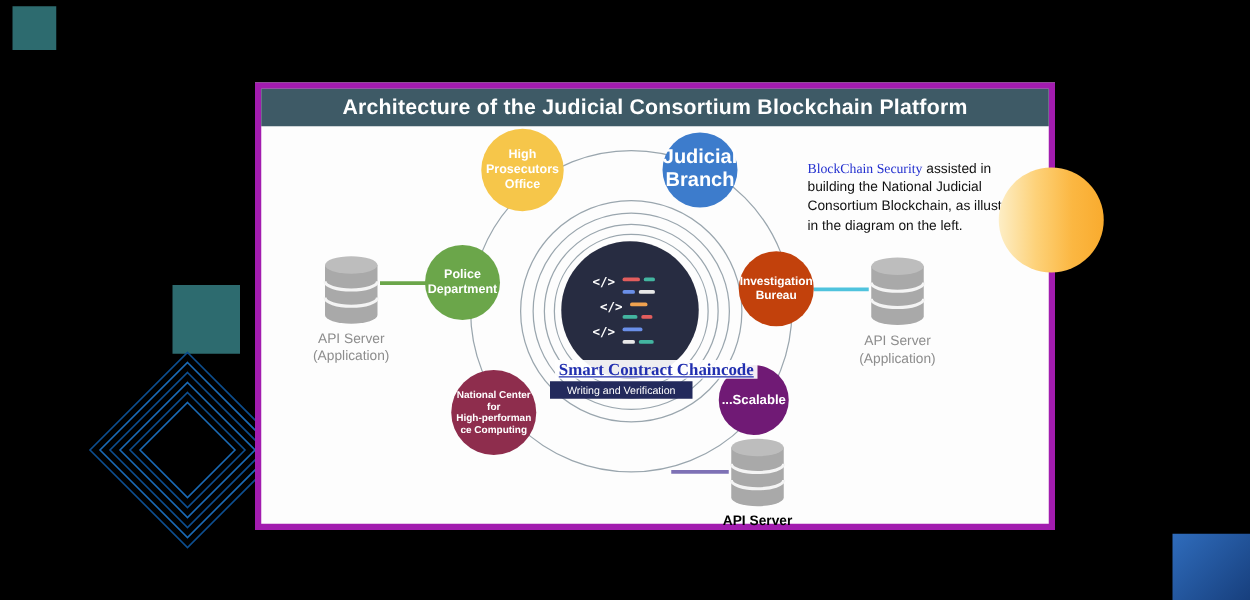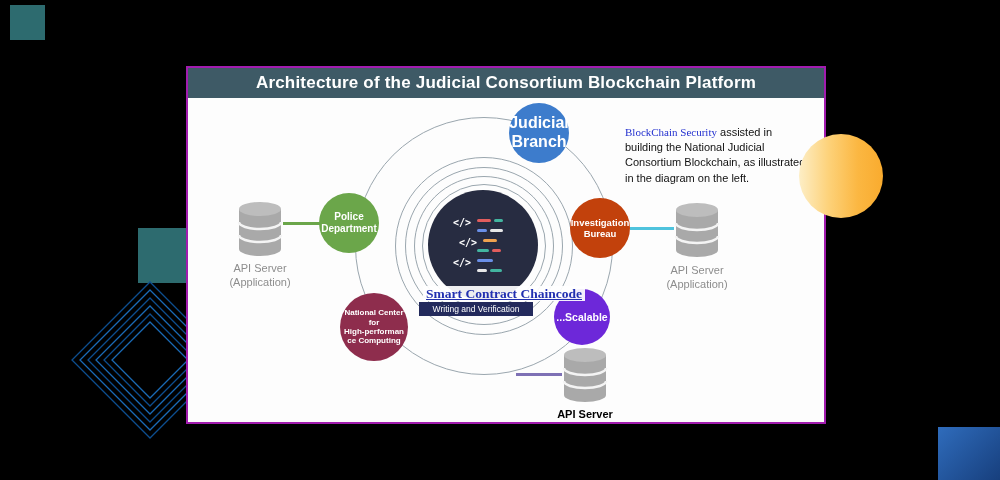--- a/index.html
+++ b/index.html
@@ -10,22 +10,22 @@
   .decor{position:absolute;}
   .sq-tl{left:10px;top:5px;width:35px;height:35px;z-index:0;}
   .sq-left{left:138px;top:228px;width:54px;height:55px;z-index:0;}
   .diamond{left:68px;top:278px;width:164px;height:164px;z-index:0;}
   .orange-circle{left:799px;top:134px;width:84px;height:84px;border-radius:50%;z-index:2;
                  background:linear-gradient(90deg,#fdeec6 0%,#fdd27a 35%,#fbb742 70%,#f9ab2e 100%);}
   .sq-br{left:938px;top:427px;width:62px;height:53px;z-index:0;
          background:linear-gradient(135deg,#2f6cbc 0%,#173f7d 100%);}
 
   
-  .card{position:absolute;left:186px;top:66px;width:640px;height:358px;background:#fdfdfd;
-        border:2px solid #a21caf;box-sizing:border-box;z-index:1;}
+  .card{position:absolute;left:204px;top:66px;width:640px;height:358px;background:#fdfdfd;
+        border:5px solid #a21caf;box-sizing:border-box;z-index:1;}
   .title-bar{position:absolute;left:0;top:0;width:100%;height:30px;display:flex;align-items:center;
              justify-content:center;color:#fff;font-weight:bold;font-size:17px;letter-spacing:.2px;}
 
   
   .ring{position:absolute;border:1px solid #9aa6ae;border-radius:50%;z-index:1;}
   .ring-1{left:234px;top:116px;width:122px;height:122px;}
   .ring-2{left:226px;top:108px;width:138px;height:138px;}
   .ring-3{left:217px;top:99px;width:156px;height:156px;}
   .ring-4{left:207px;top:89px;width:176px;height:176px;}
   .ring-orbit{left:167px;top:49px;width:256px;height:256px;}
@@ -113,39 +113,44 @@
       </svg>
     </div>
 
     <div class="center-label">
       <span>Smart Contract Chaincode</span>
     </div>
     <div class="center-sublabel" style="background-color: rgb(35, 42, 92);">
       <span>Writing and Verification</span>
     </div>
 
+    <div class="node node-yellow" style="background-color: rgb(246, 198, 74);">
+      <span>High
+Prosecutors
+Office</span>
+    </div>
     <div class="node node-blue" style="background-color: rgb(61, 124, 204);">
       <span>Judicial
 Branch</span>
     </div>
     <div class="node node-green" style="background-color: rgb(107, 166, 74);">
       <span>Police
 Department</span>
     </div>
     <div class="node node-lightblue" style="background-color: #c2410c;">
       <span>Investigation
 Bureau</span>
     </div>
     <div class="node node-maroon" style="background-color: rgb(142, 45, 77);">
       <span>National Center
 for
 High-performan
 ce Computing</span>
     </div>
-    <div class="node node-mauve" style="background-color: #6d28d9;">
+    <div class="node node-mauve" style="background-color: #701a75;">
       <span>...Scalable</span>
     </div>
 
     <div class="connector conn-left" style="background-color: rgb(107, 166, 74);"></div>
     <div class="connector conn-right" style="background-color: rgb(79, 195, 221);"></div>
     <div class="connector conn-bottom" style="background-color: rgb(126, 113, 181);"></div>
 
     <div class="db db-left">
       <svg width="46" height="58" viewBox="0 0 46 58">
         <path d="M2 9 L2 49 A21 7 0 0 0 44 49 L44 9 Z" fill="#a9a9a9"></path>

